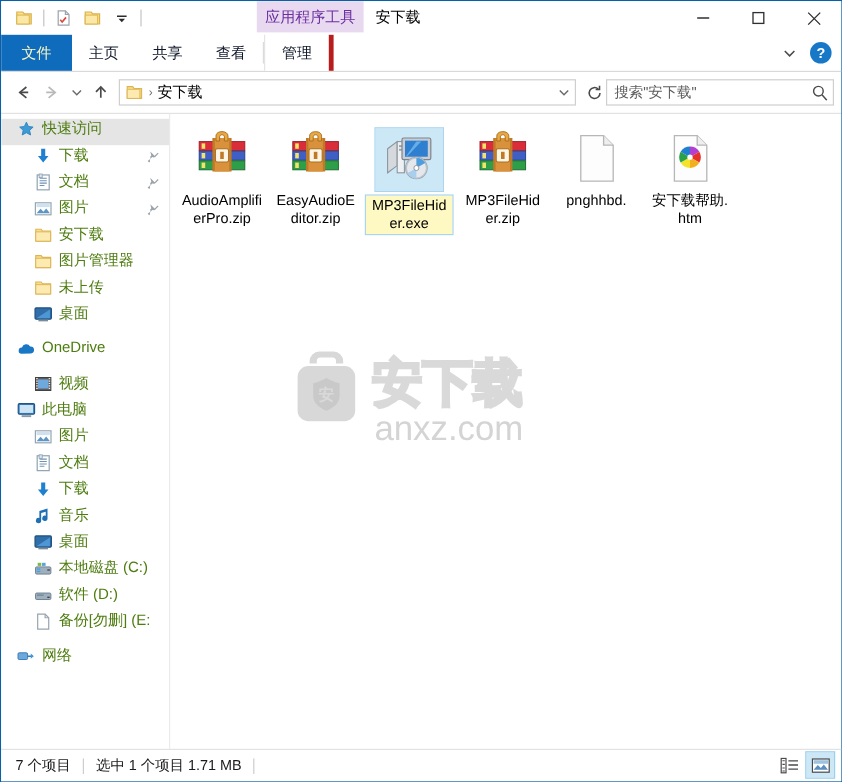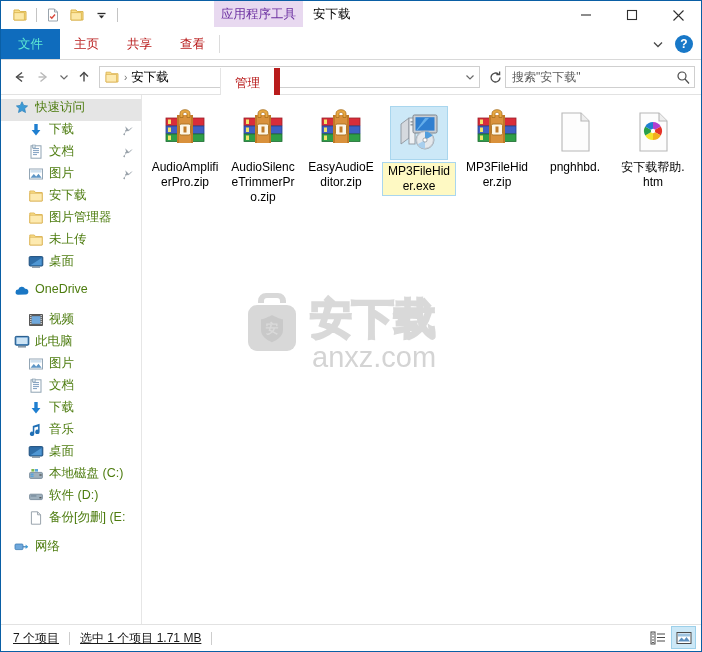--- a/index.html
+++ b/index.html
@@ -23,24 +23,24 @@
   .win-title{position:absolute;left:312px;top:0;height:26px;display:flex;align-items:center;
     font-size:12.5px;color:#000;}
   .wbtns{position:absolute;right:0;top:0;height:28px;display:flex;}
   .wbtn{width:46px;height:28px;display:flex;align-items:center;justify-content:center;}
   .wbtn svg{display:block;}
 
   
   .ribbon{height:30px;flex:0 0 30px;display:flex;align-items:stretch;
     border-bottom:1px solid #d9d9d9;position:relative;background:#fff;}
   .tab{display:flex;align-items:center;justify-content:center;padding:0 14px;font-size:12.5px;
-    color:#b91c1c;height:30px;box-sizing:border-box;}
-  .tab.file{background:#0f6cbd;color:#5eead4;font-weight:normal;padding:0 17px;}
+    color:#0f172a;height:30px;box-sizing:border-box;}
+  .tab.file{background:#0f6cbd;color:#fef9c3;font-weight:normal;padding:0 17px;}
   .tab-sep{width:1px;height:18px;background:#dcdcdc;align-self:center;}
-  .tab.ctx{border-left:1px solid #e4e4e4;border-right:6px solid #b91c1c;background:#fff;margin-top:39px;}
+  .tab.ctx{border-left:1px solid #e4e4e4;border-right:4px solid #b91c1c;background:#fff;}
   .ribbon-right{position:absolute;right:4px;top:0;height:30px;display:flex;align-items:center;gap:6px;}
   .chev{width:22px;height:22px;display:flex;align-items:center;justify-content:center;}
   .helpbtn{width:18px;height:18px;border-radius:50%;background:#1878c8;color:#fff;
     font-size:12px;font-weight:bold;display:flex;align-items:center;justify-content:center;
     margin-right:4px;}
 
   
   .addrbar{height:34px;flex:0 0 34px;display:flex;align-items:center;gap:0;padding:0 6px;background:#fff;}
   .navbtn{width:24px;height:24px;display:flex;align-items:center;justify-content:center;}
   .navbtn.sm{width:17px;}
@@ -79,21 +79,21 @@
     word-break:break-all;color:#000;padding:1px 2px;box-sizing:border-box;}
   .tile.selected .name{background:#fef9c3;outline:1px solid #a9d6ee;}
   .tile.selected .thumb{background:#cce8f7;outline:1px solid #a9d6ee;width:56px;height:52px;
     align-items:center;}
 
   .watermark{position:absolute;left:88px;top:186px;width:240px;height:104px;z-index:1;
     opacity:.95;pointer-events:none;}
 
   
   .statusbar{height:26px;flex:0 0 26px;border-top:1px solid #e2e2e2;display:flex;align-items:center;
-    font-size:12px;color:#1a1a1a;padding-left:12px;background:#fff;position:relative;text-decoration:underline;}
+    font-size:12px;color:#1a1a1a;padding-left:12px;background:#fff;position:relative;}
   .st-sep{width:1px;height:13px;background:#cdcdcd;margin:0 10px;}
   .viewbtns{position:absolute;right:6px;top:2px;display:flex;gap:3px;}
   .vbtn{width:23px;height:21px;display:flex;align-items:center;justify-content:center;}
   .vbtn.active{background:#cce8f7;outline:1px solid #9cd0ea;}
 </style>
 </head>
 <body>
 
 <div class="window">
 
@@ -465,40 +465,20 @@
     <rect x="6" y="26.5" width="3" height="4.5" fill="#f2e46a"></rect>
   </g>
   <path d="M15 6h16v28H15z" fill="#c07a27"></path>
   <path d="M17 6h12v28H17z" fill="#d9913c"></path>
   <path d="M18 4.5c0-2.6 2.3-3.8 5-3.8s5 1.2 5 3.8v4h-3v-3.4c0-1.1-.9-1.8-2-1.8s-2 .7-2 1.8v3.4h-3z" fill="#e8a842" stroke="#a9701f" stroke-width=".8"></path>
   <rect x="17.5" y="15" width="11" height="11" rx="1.5" fill="#fdf6e6" stroke="#a9701f" stroke-width=".9"></rect>
   <rect x="21.5" y="17.5" width="3" height="6" fill="#c07a27"></rect>
 </svg>
             </div>
             <div class="name">AudioAmplifierPro.zip</div>
-          </div>
-          <div class="tile">
-            <div class="thumb">
-              <svg width="46" height="46" viewBox="0 0 46 46">
-  <g>
-    <rect x="4" y="9" width="38" height="7.5" fill="#d92d3a" stroke="#9b1f28" stroke-width=".8"></rect>
-    <rect x="4" y="17" width="38" height="7.5" fill="#3f5fc4" stroke="#27408c" stroke-width=".8"></rect>
-    <rect x="4" y="25" width="38" height="7.5" fill="#2f9e48" stroke="#1d6b30" stroke-width=".8"></rect>
-    <rect x="6" y="10.5" width="3" height="4.5" fill="#f2e46a"></rect>
-    <rect x="6" y="18.5" width="3" height="4.5" fill="#f2e46a"></rect>
-    <rect x="6" y="26.5" width="3" height="4.5" fill="#f2e46a"></rect>
-  </g>
-  <path d="M15 6h16v28H15z" fill="#c07a27"></path>
-  <path d="M17 6h12v28H17z" fill="#d9913c"></path>
-  <path d="M18 4.5c0-2.6 2.3-3.8 5-3.8s5 1.2 5 3.8v4h-3v-3.4c0-1.1-.9-1.8-2-1.8s-2 .7-2 1.8v3.4h-3z" fill="#e8a842" stroke="#a9701f" stroke-width=".8"></path>
-  <rect x="17.5" y="15" width="11" height="11" rx="1.5" fill="#fdf6e6" stroke="#a9701f" stroke-width=".9"></rect>
-  <rect x="21.5" y="17.5" width="3" height="6" fill="#c07a27"></rect>
-</svg>
-            </div>
-            <div class="name">AudioSilenceTrimmerPro.zip</div>
           </div>
           <div class="tile">
             <div class="thumb">
               <svg width="46" height="46" viewBox="0 0 46 46">
   <g>
     <rect x="4" y="9" width="38" height="7.5" fill="#d92d3a" stroke="#9b1f28" stroke-width=".8"></rect>
     <rect x="4" y="17" width="38" height="7.5" fill="#3f5fc4" stroke="#27408c" stroke-width=".8"></rect>
     <rect x="4" y="25" width="38" height="7.5" fill="#2f9e48" stroke="#1d6b30" stroke-width=".8"></rect>
     <rect x="6" y="10.5" width="3" height="4.5" fill="#f2e46a"></rect>
     <rect x="6" y="18.5" width="3" height="4.5" fill="#f2e46a"></rect>

